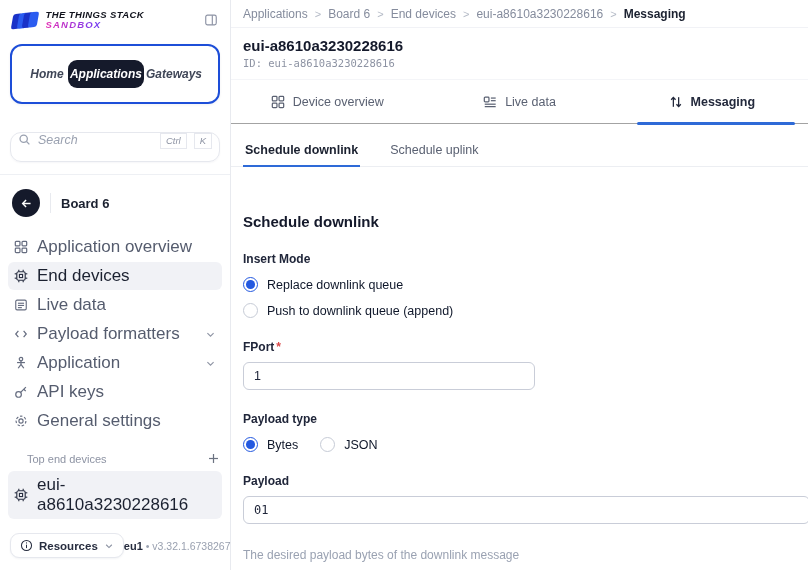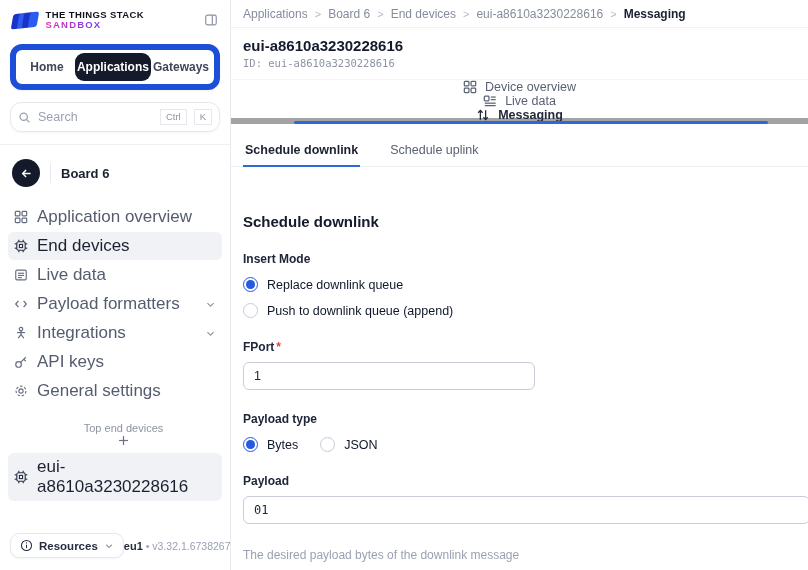--- a/index.html
+++ b/index.html
@@ -3,65 +3,65 @@
 <meta charset="utf-8">
 <style>
   * { margin:0; padding:0; box-sizing:border-box; }
   html,body { width:808px; height:570px; overflow:hidden; background:#fff;
     font-family:"Liberation Sans", sans-serif; color:#20263a; }
   .app { display:flex; width:808px; height:570px; }
 
   
   .sidebar { width:231px; min-width:231px; background:#fff; border-right:1px solid #e8eaef;
     display:flex; flex-direction:column; }
-  .sb-top { border-bottom:1px solid #eef0f4; padding-bottom:12px; }
+  .sb-top { border-bottom:1px solid #eef0f4; padding-bottom:12px;font-style:italic; }
   .sb-header { height:34px; display:flex; align-items:center; justify-content:space-between; padding:6px 12px 0; }
   .brand { display:flex; align-items:center; gap:8px; }
   .logo-mark { display:flex; transform:rotate(-6deg); }
   .logo-card { width:9px; height:15px; border-radius:2.5px; transform:skewX(-16deg); margin-left:-3.5px; }
   .logo-card:nth-child(1){ background:#1a32c8; margin-left:0; }
   .logo-card:nth-child(2){ background:#2b5cf0; }
   .logo-card:nth-child(3){ background:#1a32c8; }
   .logo-card:nth-child(4){ background:#2b5cf0; }
   .brand-text { line-height:1.05; }
   .brand-title { font-size:9.5px; font-weight:800; letter-spacing:.4px; color:#10121c; }
   .brand-sub { font-size:9.5px; font-weight:800; letter-spacing:1.2px;
     background:linear-gradient(90deg,#e22bb4,#7a3bf0,#2b5cf0);
     -webkit-background-clip:text; background-clip:text; color:transparent; }
   .sb-toggle { color:#8b91a3; display:flex; cursor:pointer; }
 
-  .seg-wrap { margin:10px 10px 0; border:6px solid #1d4ed8; border-radius:12px; background:#fff;
-    box-shadow:0 1px 3px rgba(25,35,70,.06); display:flex; padding:3px; }
+  .seg-wrap { margin:10px 10px 0; border:2px solid #1d4ed8; border-radius:12px; background:#fff;
+    box-shadow:0 1px 3px rgba(25,35,70,.06); display:flex; padding:14px; }
   .seg { flex:1; text-align:center; font-size:12px; font-weight:700; color:#3f4657;
     padding:7px 2px; border-radius:9px; cursor:pointer; }
   .seg.active { background:#151a2b; color:#fff; }
 
-  .search-box { margin:12px 10px 0; height:30px; border:1px solid #e6e8ee; border-radius:11px;
-    display:flex; align-items:center; gap:7px; padding:0 7px; color:#9aa1b0; cursor:text;
+  .search-box { margin:28px 10px 0; height:30px; border:1px solid #e6e8ee; border-radius:11px;
+    display:flex; align-items:flex-start; gap:7px; padding:0 7px; color:#9aa1b0; cursor:text;
     box-shadow:0 1px 2px rgba(25,35,70,.04); }
   .search-box .ph { font-size:12.5px; flex:1; }
   .kbd { border:1px solid #e6e8ee; border-radius:0; font-size:9.5px; color:#8d93a3;
     padding:2px 5px; line-height:1; background:#fff; }
 
   .app-row { display:flex; align-items:center; gap:10px; padding:14px 12px 8px; }
   .back-btn { width:28px; height:28px; border-radius:50%; background:#151a2b; color:#fff;
     display:flex; align-items:center; justify-content:center; cursor:pointer; flex:none; }
   .app-vdiv { width:1px; height:20px; background:#e8eaef; }
   .app-name { font-size:13px; font-weight:700; color:#1b2130; }
 
   .nav { padding:8px 8px 0; }
   .nav-item { display:flex; align-items:center; gap:9px; padding:4px 6px; border-radius:6px;
     color:#555c6e; font-size:17px; cursor:pointer; margin-bottom:1px; }
   .nav-item .ico { display:flex; color:#666d80; flex:none; }
   .nav-item.active { background:#f1f2f6; color:#1b2130; }
   .nav-item.active .ico { color:#2a3043; }
   .nav-item .chev { margin-left:auto; color:#8d93a3; display:flex; }
 
   .section-row { display:flex; align-items:center; justify-content:space-between;
-    padding:16px 10px 6px 27px;flex-direction:column; }
+    padding:16px 10px 6px 27px; }
   .section-label { font-size:11px; color:#8d93a3; }
   .plus-btn { color:#6b7280; display:flex; cursor:pointer; }
 
   .sb-footer { margin-top:auto; display:flex; align-items:center; justify-content:space-between;
     padding:10px 10px 12px; }
   .resources-btn { display:flex; align-items:center; gap:6px; border:1px solid #e6e8ee;
     border-radius:9px; padding:5px 9px; font-size:11.5px; font-weight:700; color:#272d3f;
     background:#fff; box-shadow:0 1px 2px rgba(25,35,70,.05); cursor:pointer; }
   .version { font-size:10.5px; color:#9aa1b0; white-space:nowrap; }
   .version b { color:#272d3f; font-size:11px; }
@@ -71,21 +71,21 @@
   .breadcrumb { height:28px; min-height:28px; display:flex; align-items:center; gap:7px;
     padding:0 12px; font-size:12px; color:#858c9d; border-bottom:1px solid #f1f2f6; }
   .crumb { cursor:pointer; white-space:nowrap; }
   .crumb-sep { color:#b4bac6; font-size:11px; }
   .crumb.current { color:#1b2130; font-weight:700; cursor:default; }
 
   .title-sec { padding:9px 12px 10px; border-bottom:1px solid #f4f5f8; }
   .page-title { font-size:15px; font-weight:700; color:#14192b; }
   .page-id { font-family:"DejaVu Sans Mono", monospace; font-size:10.5px; color:#8d93a3; margin-top:3px; }
 
-  .tabbar { display:flex; height:44px; border-bottom:6px solid #a3a3a3;flex-direction:column; }
+  .tabbar { display:flex; height:44px; border-bottom:1px solid #a3a3a3; }
   .tab { flex:1; display:flex; align-items:center; justify-content:center; gap:8px;
     font-size:12.5px; color:#5a6172; position:relative; cursor:pointer; }
   .tab .ico { display:flex; color:#5a6172; }
   .tab.active { color:#23293c; font-weight:600; }
   .tab.active .ico { color:#23293c; }
   .tab.active::after { content:""; position:absolute; left:11%; right:7%; bottom:-2px;
     height:3.5px; border-radius:3px; background:#2e6ad7; }
 
   .subtabs { display:flex; gap:28px; padding:0 12px; margin-top:13px;
     border-bottom:1px solid #eceef2; }
@@ -234,21 +234,21 @@
       <div class="nav-item">
         <span class="ico">
           <svg width="14" height="14" viewBox="0 0 16 16" fill="none" stroke="currentColor" stroke-width="1.4">
             <circle cx="8" cy="3.5" r="2"></circle>
               <line x1="8" y1="5.5" x2="8" y2="9.5"></line>
             <line x1="3.5" y1="7.5" x2="12.5" y2="7.5"></line>
               <line x1="8" y1="9.5" x2="4.8" y2="14"></line>
               <line x1="8" y1="9.5" x2="11.2" y2="14"></line>
           </svg>
           </span>
-        <span>Integrations</span>
+        <span>Application</span>
         <span class="chev">
           <svg width="11" height="11" viewBox="0 0 16 16" fill="none" stroke="currentColor" stroke-width="1.6">
               <polyline points="3.5,6 8,10.5 12.5,6"></polyline>
             </svg>
           </span>
       </div>
       <div class="nav-item">
         <span class="ico">
           <svg width="14" height="14" viewBox="0 0 16 16" fill="none" stroke="currentColor" stroke-width="1.4">
             <circle cx="5.2" cy="10.8" r="3.2"></circle>

